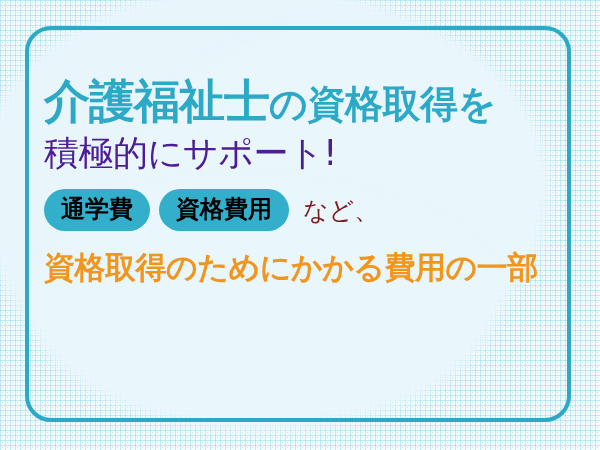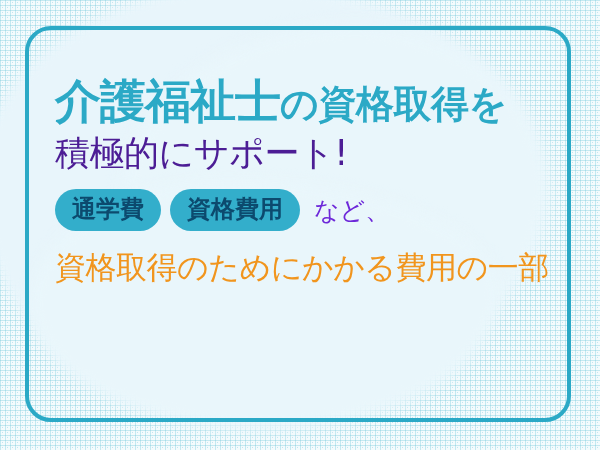--- a/index.html
+++ b/index.html
@@ -81,21 +81,21 @@
     width: 546px;
     height: 396px;
     border: 4px solid #2ba9c6;
     border-radius: 26px;
     box-sizing: border-box;
   }
 
   
   .content {
     position: absolute;
-    left: 55px;
+    left: 44px;
     top: 78px;
     width: 520px;
   }
 
   .headline {
     color: #2ba9c6;
     font-weight: 700;
     letter-spacing: -0.5px;
     line-height: 1;
     white-space: nowrap;
@@ -121,41 +121,41 @@
   .badge-row {
     margin-top: 18px;
     display: flex;
     align-items: center;
     gap: 9px;
     white-space: nowrap;
   }
   .badge {
     display: inline-block;
     background: #33aecb;
-    color: #0c4a6e;
+    color: #000000;
     font-size: 24px;
     font-weight: 700;
     line-height: 1;
     padding: 8px 17px 10px 17px;
     border-radius: 999px;
     letter-spacing: 0px;
   }
   .badge-suffix {
-    color: #6d28d9;
+    color: #7f1d1d;
     font-size: 25px;
     font-weight: 400;
     line-height: 1;
     margin-left: 5px;
     letter-spacing: 0px;
   }
 
   .orange-block {
     margin-top: 19px;
     color: #f1951d;
-    font-weight: 400;
+    font-weight: 700;
     line-height: 1.12;
     letter-spacing: -0.5px;
     white-space: nowrap;
   }
   .orange-block .o-line {
     display: block;
   }
   .orange-block .o-small {
     font-size: 31px;
   }

